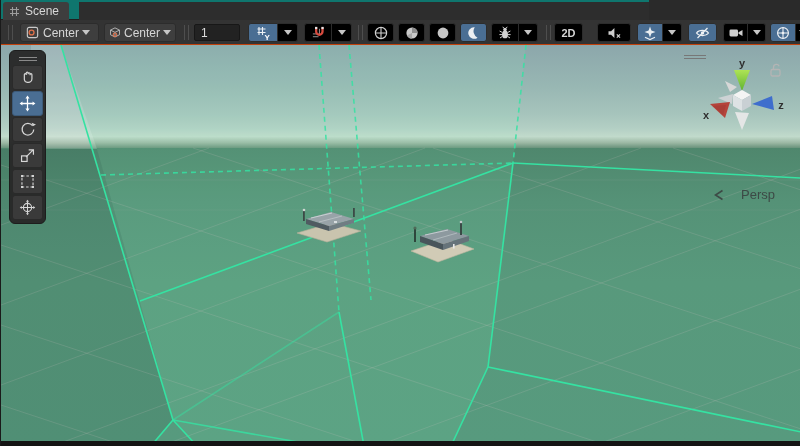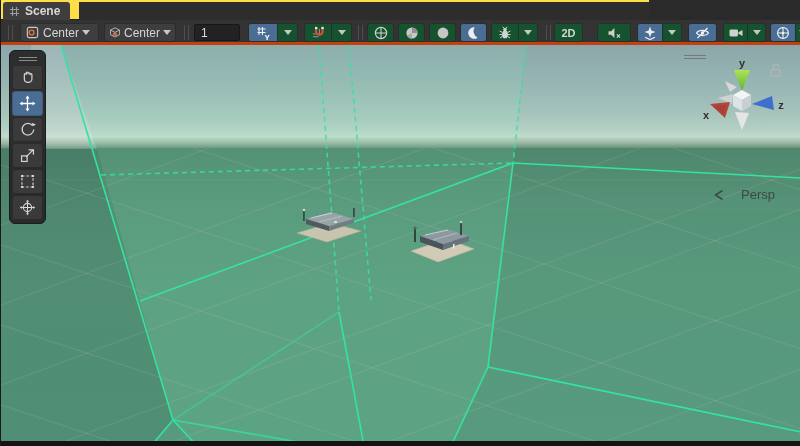--- a/index.html
+++ b/index.html
@@ -1,27 +1,27 @@
 <!DOCTYPE html>
 <html><head>
 <meta charset="utf-8">
 <style>
   html,body{margin:0;padding:0;background:#191919;}
   *{box-sizing:border-box;font-family:"Liberation Sans",sans-serif;}
   .root{position:relative;width:800px;height:446px;background:#2a2a2a;overflow:hidden;border-left:1px solid #1a1a1a;}
   
-  .tabbar{position:absolute;left:0;top:0;width:648px;height:20px;background:#fde047;border-bottom:1px solid #1f1f1f;font-weight:bold;}
+  .tabbar{position:absolute;left:0;top:0;width:648px;height:20px;background:#0f766e;border-bottom:1px solid #1f1f1f;}
   .tab{position:absolute;left:2px;top:2px;height:18px;padding:0 10px 0 6px;background:#3e3e3e;border-radius:3px 3px 0 0;display:flex;align-items:center;gap:5px;}
   .tab span{font-size:12px;color:#d8d8d8;}
   .tabrest{position:absolute;left:78px;top:2px;right:0;height:18px;background:#2d2d2d;}
   
-  .toolbar{position:absolute;left:0;top:20px;width:800px;height:25px;background:#333333;border-bottom:3px solid #c2410c;}
+  .toolbar{position:absolute;left:0;top:20px;width:800px;height:25px;background:#333333;border-bottom:1px solid #c2410c;}
   .grip{position:absolute;top:5px;width:5px;height:15px;border-left:1px solid #4e4e4e;border-right:1px solid #4e4e4e;}
   .tbtn{position:absolute;top:3px;height:19px;background:#3e3e3e;border:1px solid #2c2c2c;border-radius:3px;display:flex;align-items:center;padding:0 4px;gap:3px;color:#d6d6d6;font-size:12px;}
-  .seg{position:absolute;top:3px;height:19px;background:#14532d;border:1px solid #2c2c2c;display:flex;align-items:center;justify-content:center;}
+  .seg{position:absolute;top:3px;height:19px;background:#000000;border:1px solid #2c2c2c;display:flex;align-items:center;justify-content:center;}
   .seg.on{background:#4a6e93;}
   .seg.first{border-radius:3px 0 0 3px;}
   .seg.last{border-radius:0 3px 3px 0;border-left:none;}
   .seg.solo{border-radius:3px;}
   .caret{width:0;height:0;border-left:4px solid transparent;border-right:4px solid transparent;border-top:5px solid #c6c6c6;}
   .numfield{position:absolute;top:4px;height:17px;background:#222222;border:1px solid #171717;border-radius:2px;color:#dddddd;font-size:12px;padding:0 6px;width:46px;}
   
   .viewport{position:absolute;left:0;top:45px;width:800px;height:401px;}
   .bottomedge{position:absolute;left:0;top:441px;width:800px;height:5px;background:#141414;}
   

